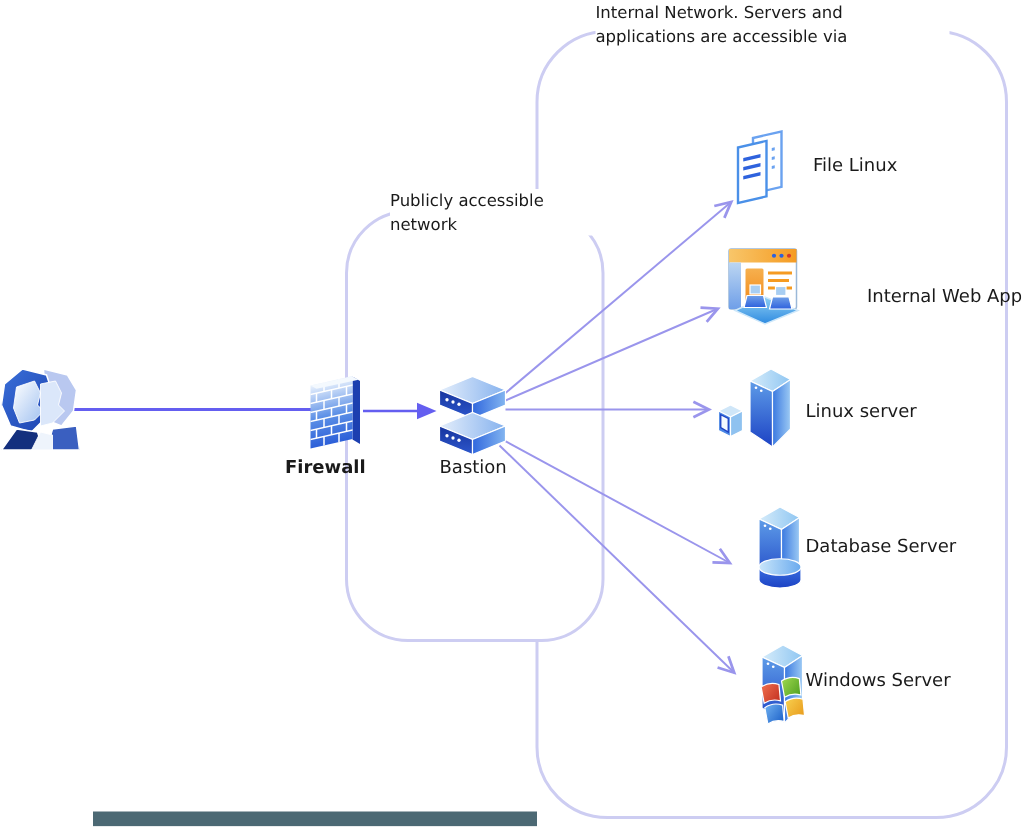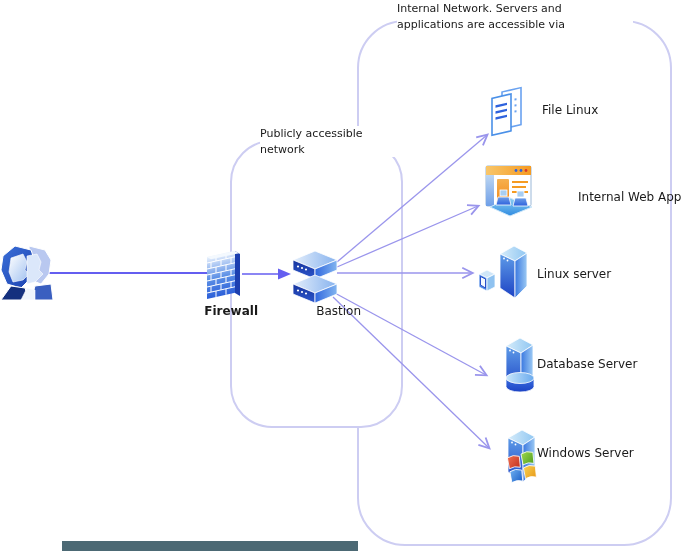--- a/index.html
+++ b/index.html
@@ -22,21 +22,21 @@
     background:#ffffff;
     color:#1a1a1a;
     white-space:nowrap;
   }
   .node-label{
     font-size:12px;
     line-height:14px;
     color:#1a1a1a;
     white-space:nowrap;
   }
-  .center{text-align:right;}
+  .center{text-align:left;}
   .bold{font-weight:bold;}
   svg{display:block;}
 </style>
 </head>
 <body>
 
 <div id="canvas">
 
   <div class="abs" style="left:62px;top:541px;width:296px;height:10px;background:#4c6974;"></div>
 

